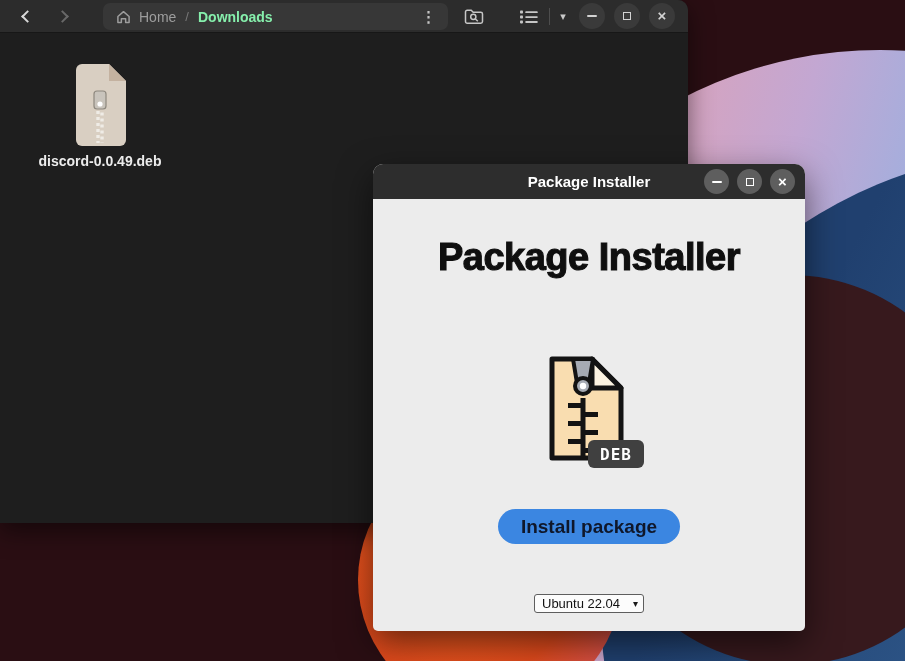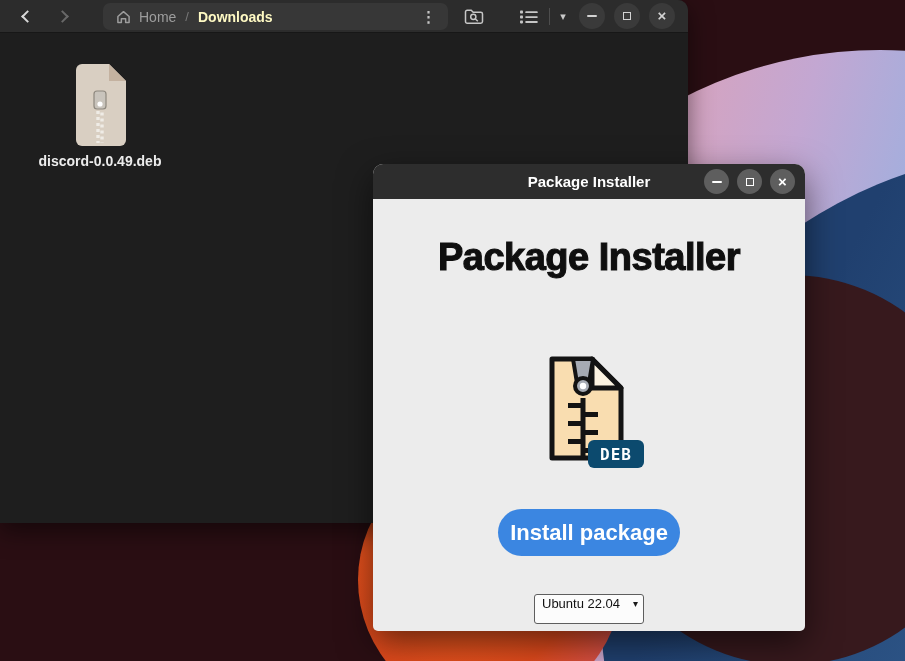--- a/index.html
+++ b/index.html
@@ -48,21 +48,21 @@
     border-left: 2.4px solid #d8d8d8; border-bottom: 2.4px solid #d8d8d8; }
   .chev-left  { transform: rotate(45deg); margin-left: 3px; }
   .chev-right { transform: rotate(225deg); border-color: #686868; margin-right: 3px; }
   .breadcrumb {
     position: absolute; left: 103px; top: 3px; width: 345px; height: 27px;
     background: #373737; border-radius: 7px;
     display: flex; align-items: center; padding: 0 10px 0 13px; gap: 9px;
   }
   .bc-home { display: flex; align-items: center; gap: 8px; color: #9d9d9d; font-size: 14px; }
   .bc-sep { color: #787878; font-size: 13px; }
-  .bc-current { color: #fef9c3; font-size: 14px; font-weight: bold; }
+  .bc-current { color: #86efac; font-size: 14px; font-weight: bold; }
   .bc-spacer { flex: 1; }
   .bc-menu { color: #c4c4c4; font-size: 15px; font-weight: bold; line-height: 1;
     padding: 0 2px; letter-spacing: 0; }
   .icon-btn { position: absolute; top: 3px; height: 27px;
     display: flex; align-items: center; justify-content: center; }
   .btn-search { left: 459px; width: 30px; }
   .btn-view { left: 513px; width: 32px; }
   .vdiv { position: absolute; left: 549px; top: 8px; width: 1px; height: 17px; background: #4d4d4d; }
   .btn-caret { left: 551px; width: 24px; color: #c9c9c9; font-size: 11px; }
   .win-btn { position: absolute; top: 3px; width: 26px; height: 26px; border-radius: 50%;
@@ -92,31 +92,31 @@
   .inst-btn { position: absolute; top: 5px; width: 25px; height: 25px; border-radius: 50%;
     background: #5e5e5e; color: #ffffff;
     display: flex; align-items: center; justify-content: center; }
   .iw-min { right: 76px; } .iw-max { right: 43px; } .iw-close { right: 10px; }
   .inst-heading { position: absolute; left: 0; right: 0; top: 72px; text-align: center;
     font-size: 38px; font-weight: 900; color: #0f0f0f; letter-spacing: -.5px;
     -webkit-text-stroke: 1.1px #0f0f0f; }
   .deb-icon-wrap { position: absolute; left: 50%; top: 188px; width: 84px; height: 112px;
     margin-left: -45px; }
   .deb-badge { position: absolute; left: 44px; top: 88px; width: 56px; height: 28px;
-    background: #0c4a6e; border-radius: 6px; color: #ffffff;
+    background: #404040; border-radius: 6px; color: #ffffff;
     font-family: "DejaVu Sans Mono", monospace; font-size: 16px; font-weight: bold;
     letter-spacing: 1px; display: flex; align-items: center; justify-content: center; }
   .install-btn { position: absolute; left: 50%; top: 345px; transform: translateX(-50%);
-    width: 182px; height: 47px; border-radius: 24px; background: #3b86e1;
-    color: #ffffff; font-size: 22px; font-weight: bold; }
+    width: 182px; height: 35px; border-radius: 24px; background: #3b86e1;
+    color: #0f172a; font-size: 19px; font-weight: bold; }
   .select-wrap { position: absolute; left: 50%; top: 430px; transform: translateX(-50%); }
   .os-select { appearance: none; -webkit-appearance: none;
     font-family: "Liberation Sans", sans-serif; font-size: 13px; color: #111;
     background: #fcfcfc; border: 1px solid #5e5e5e; border-radius: 3px;
-    padding: 1px 22px 12px 7px; min-width: 96px; }
+    padding: 1px 22px 1px 7px; min-width: 96px; }
   .sel-caret { position: absolute; right: 6px; top: 4px; font-size: 10px; color: #1a1a1a;
     pointer-events: none; }
 </style>
 </head>
 <body>
 
 <div class="wallpaper">
   <div class="circle c-pinkblue"></div>
   <div class="circle c-blue"></div>
   <div class="circle c-maroon"></div>

